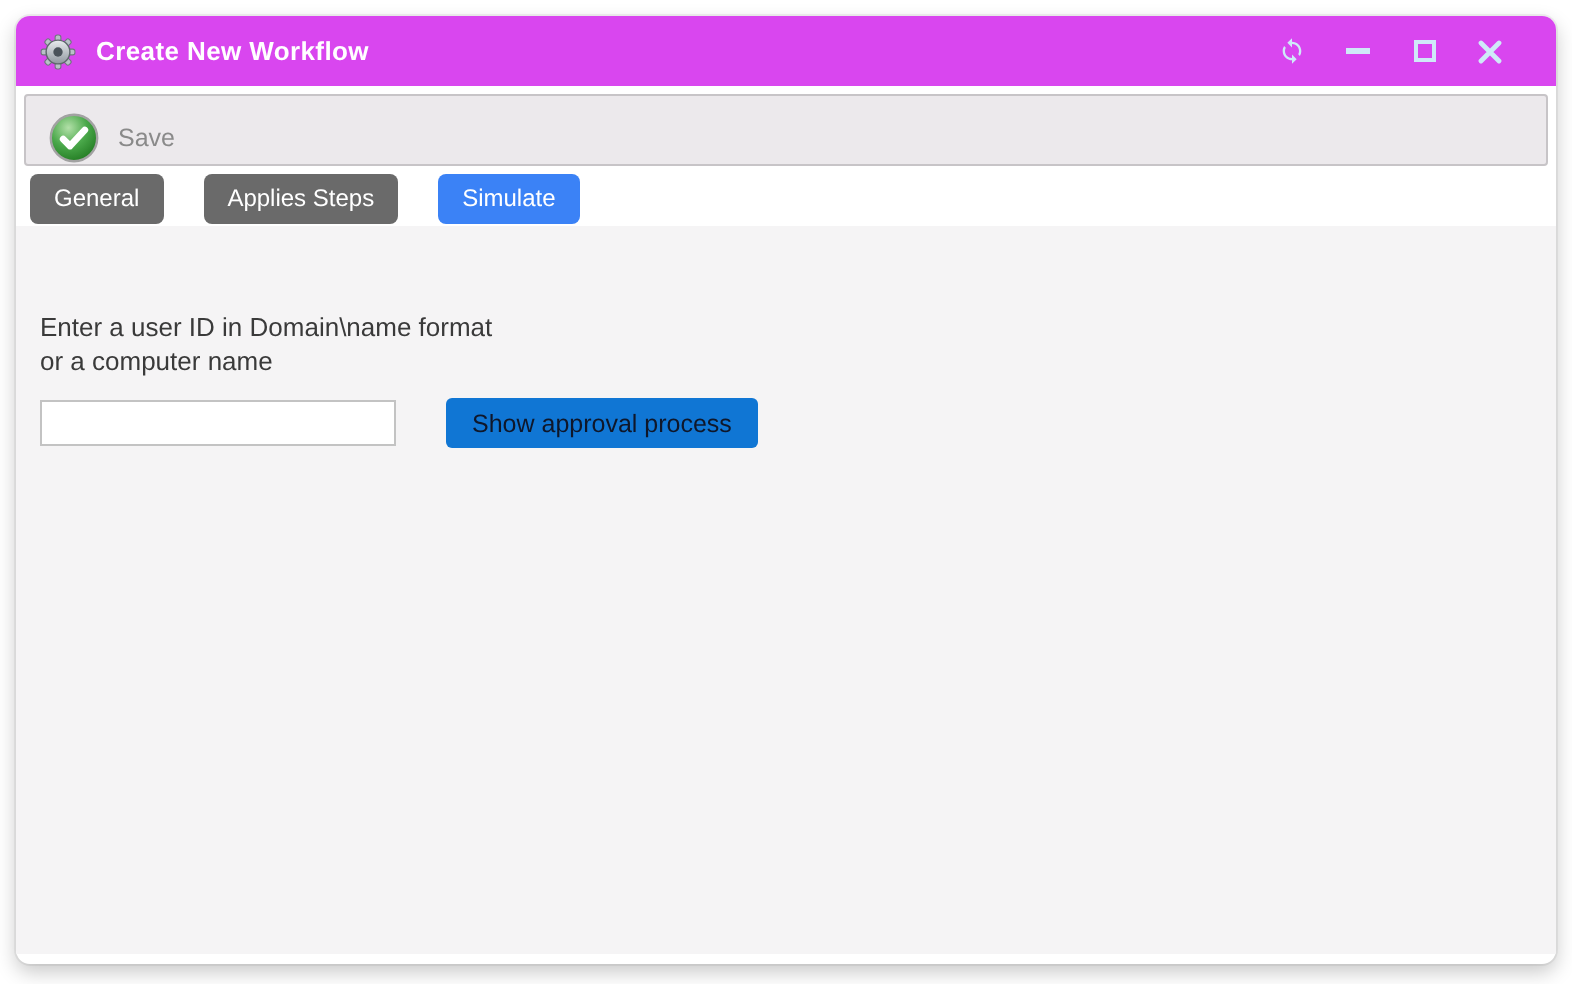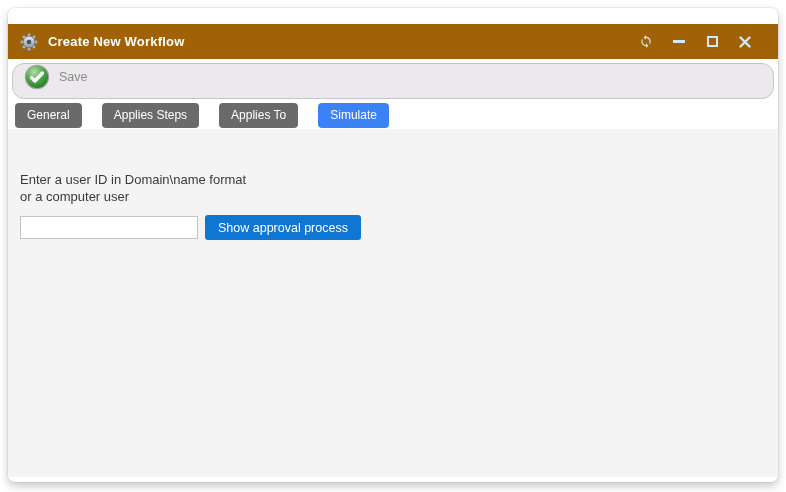--- a/index.html
+++ b/index.html
@@ -13,46 +13,45 @@
     border-radius: 7px;
     box-shadow: 0 0 0 1px rgba(0,0,0,0.05), 0 4px 10px rgba(0,0,0,0.22);
     display: flex; flex-direction: column;
     overflow: hidden;
     padding-bottom: 5px;
   }
 
   
   .titlebar {
     height: 35px; flex: 0 0 35px;
-    background: #a16207;
+    background: #d946ef;
     display: flex; align-items: center;
     padding: 0 14px 0 12px;
-    margin-top: 16px;
   }
   .titlebar .gear { width: 18px; height: 18px; margin-right: 10px; flex: 0 0 auto; }
   .titlebar .title {
     color: #ffffff; font-size: 13px; font-weight: bold; letter-spacing: 0.2px;
     flex: 1 1 auto; white-space: nowrap;
   }
   .win-controls { display: flex; align-items: center; gap: 19px; margin-right: 12px; }
   .win-btn {
     width: 14px; height: 14px; display: flex; align-items: center; justify-content: center;
     cursor: default;
   }
   .min-glyph { width: 12px; height: 3px; background: #cfe9f8; }
   .max-glyph { width: 11px; height: 11px; border: 2px solid #cfe9f8; }
 
   
   .toolbar {
     margin: 4px 4px 0 4px;
     height: 36px; flex: 0 0 36px;
     background: #ece9ec;
     border: 1px solid #c7c4c7;
-    border-radius: 12px;
-    display: flex; align-items: flex-start;
+    border-radius: 2px;
+    display: flex; align-items: flex-end;
     padding-left: 11px;
   }
   .save-btn { display: flex; align-items: center; gap: 9px; cursor: default; }
   .save-btn svg { width: 26px; height: 26px; display: block; }
   .save-label { color: #8a8a8a; font-size: 12.5px; }
 
   
   .tabs { margin: 4px 0 0 7px; display: flex; gap: 20px; flex: 0 0 25px; }
   .tab {
     height: 25px; line-height: 25px;
@@ -75,25 +74,26 @@
   .sim-row { margin-top: 10px; display: flex; align-items: center; gap: 7px; }
   .sim-input {
     width: 178px; height: 23px;
     border: 1px solid #c3c3c3; border-radius: 0;
     background: #ffffff; font-size: 12px; padding: 0 5px;
     font-family: "Liberation Sans", "DejaVu Sans", sans-serif;
     outline: none;
   }
   .sim-btn {
     height: 25px; padding: 0 13px;
-    background: #1076d4; color: #ffffff;
+    background: #1076d4; color: #0f172a;
     border: none; border-radius: 3px;
     font-size: 12.5px; cursor: default;
     font-family: "Liberation Sans", "DejaVu Sans", sans-serif;
     white-space: nowrap;
+    margin-left: 18px;
   }
 </style>
 </head>
 <body>
 
 <div class="window">
 
   <div class="titlebar">
     <svg class="gear" viewBox="0 0 20 20">
       <defs>
@@ -146,28 +146,27 @@
         <circle cx="13" cy="13" r="11.6" fill="url(#gsv)" stroke="#a2a2a2" stroke-width="1.2"></circle>
         <path d="M7.6 13.6l3.4 3.4 7.4-8" stroke="#ffffff" stroke-width="3.4" fill="none" stroke-linecap="round" stroke-linejoin="round"></path>
       </svg>
       <span class="save-label">Save</span>
     </div>
   </div>
 
   <div class="tabs">
     <span class="tab">General</span>
     <span class="tab">Applies Steps</span>
-    <span class="tab">Applies To</span>
     <span class="tab active">Simulate</span>
   </div>
 
   <div class="panel">
     <div class="instructions">
       <div>Enter a user ID in Domain\name format</div>
-      <div>or a computer user</div>
+      <div>or a computer name</div>
     </div>
     <div class="sim-row">
       <input class="sim-input" type="text" value="" style="">
       <button class="sim-btn">Show approval process</button>
     </div>
   </div>
 
 </div>
 
 </body></html>

